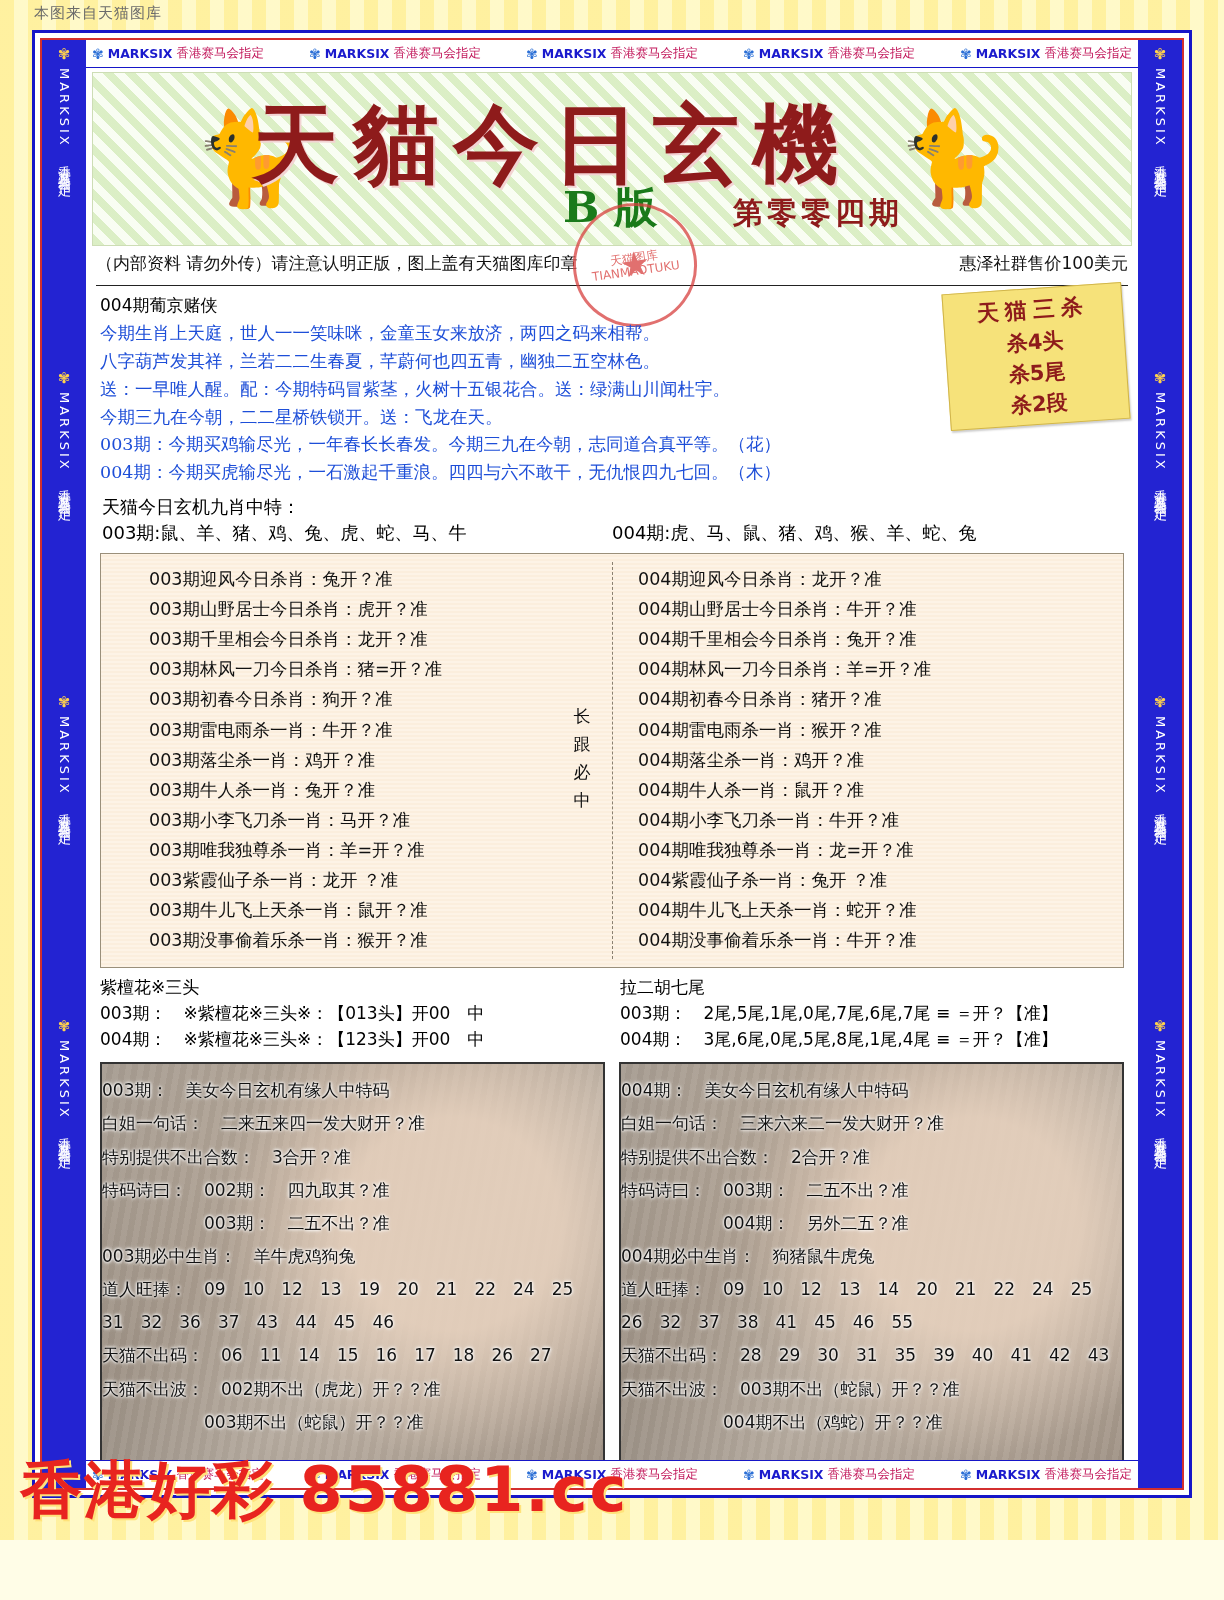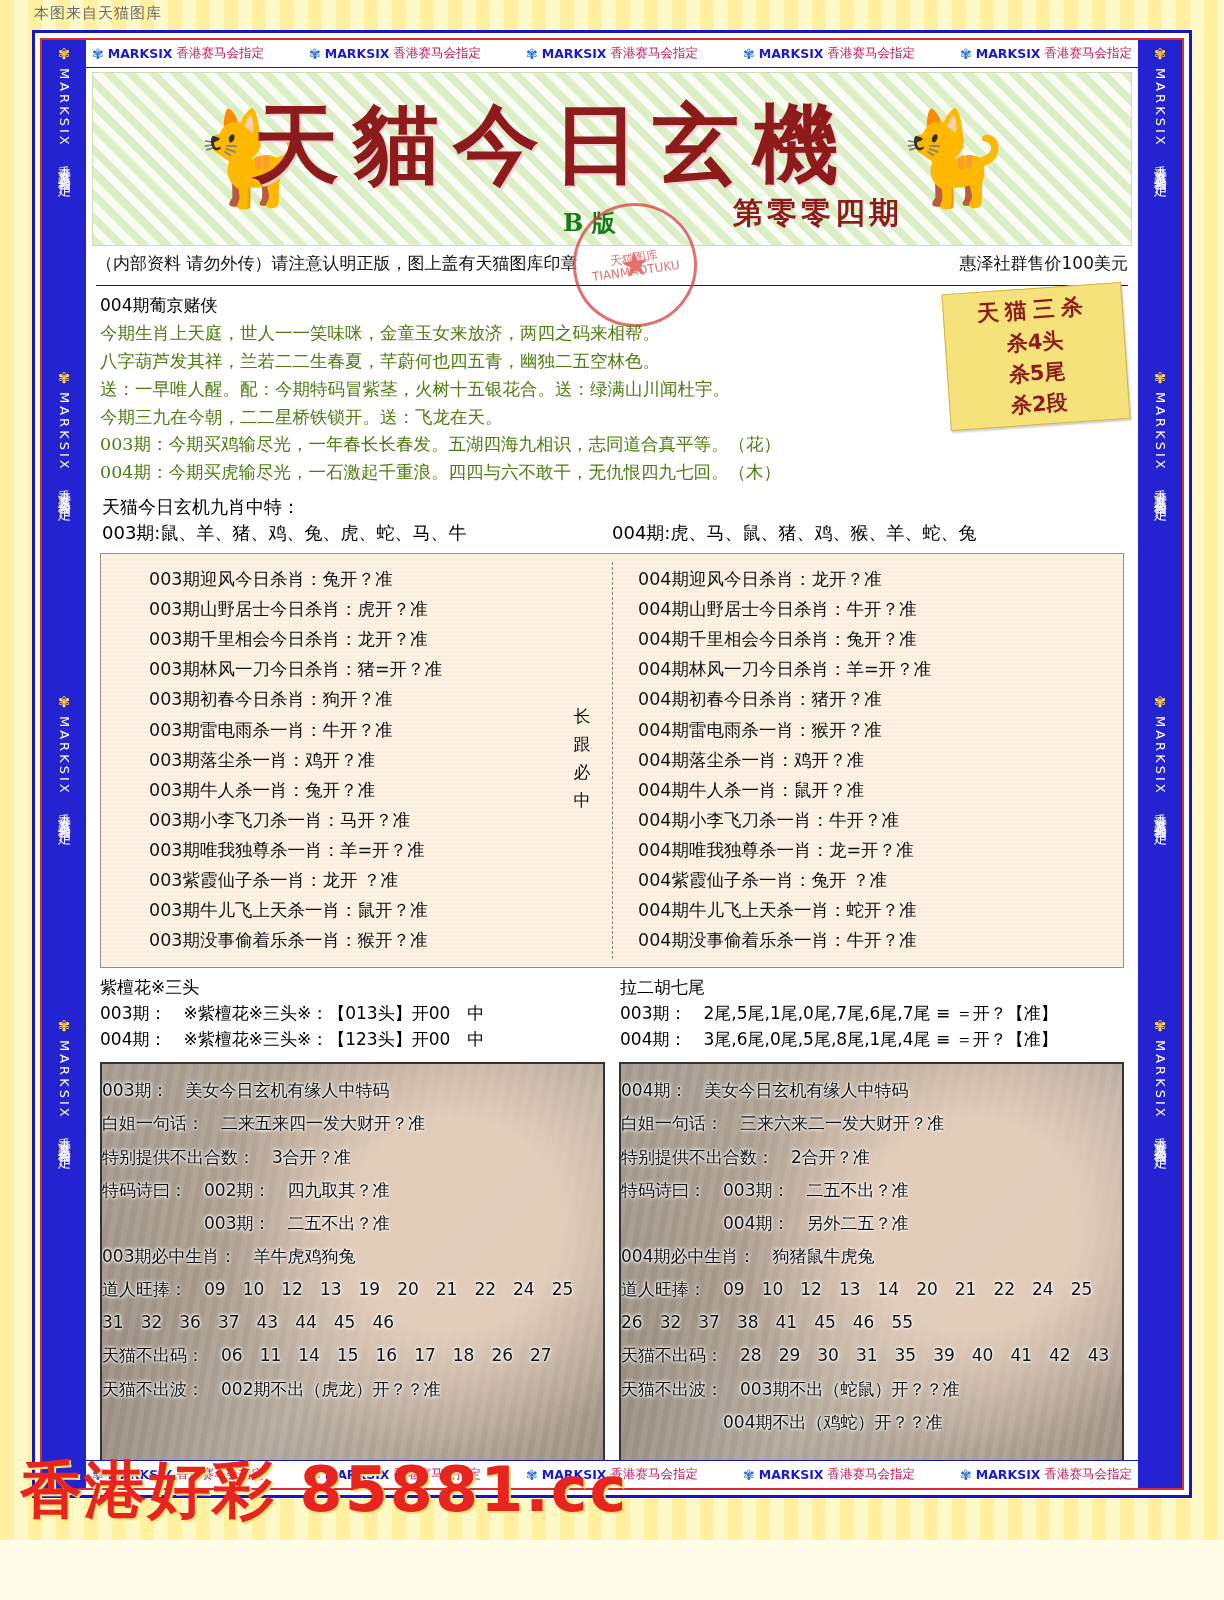--- a/index.html
+++ b/index.html
@@ -89,23 +89,23 @@
     font-size:86px;font-weight:bold;color:#8e1b1b;
     letter-spacing:14px;
     text-shadow:2px 2px 0 #f3d3d3;
   }
   .cat{
     position:absolute;color:#8e1b1b;font-size:92px;line-height:1;
   }
   .cat.l{left:100px;top:40px;}
   .cat.r{right:120px;top:40px;}
   .bver{
-    position:absolute;left:470px;top:134px;
+    position:absolute;left:470px;top:106px;
     font-family:"DejaVu Serif","Liberation Serif",serif;
-    font-size:24px;color:#1a7a1a;font-weight:bold;
+    font-size:43px;color:#1a7a1a;font-weight:bold;
   }
   .issue{
     position:absolute;left:640px;top:120px;
     font-family:"DejaVu Serif","Liberation Serif",serif;
     font-size:30px;color:#8e1b1b;font-weight:bold;letter-spacing:4px;
   }
   .stamp{
     position:absolute;left:480px;top:130px;width:118px;height:118px;
     border:3px solid #d8413f;border-radius:50%;
     color:#d8413f;opacity:.75;
@@ -119,21 +119,21 @@
     margin:6px 10px 0 10px;
     display:flex;justify-content:space-between;align-items:center;
     font-size:17px;color:#111;
     border-bottom:1px solid #222;
     padding-bottom:10px;
   }
   .notice .price{color:#111;}
   
   .article{margin:8px 14px 0 14px;position:relative;}
   .article .hdr{font-size:17px;margin-bottom:4px;}
-  .article p{margin:0 0 3px 0;font-size:17.5px;line-height:1.42;color:#4d7c0f;
+  .article p{margin:0 0 3px 0;font-size:17.5px;line-height:1.42;color:#1d4ed8;
     font-family:"DejaVu Serif","Liberation Serif",serif;}
   .threekill{
     position:absolute;right:-2px;top:-6px;width:180px;
     background:#f6e27a;
     border:1px solid #d0b44a;
     padding:6px 8px;box-sizing:border-box;
     transform:rotate(-4deg);
     text-align:center;
     box-shadow:1px 2px 2px rgba(0,0,0,.2);
   }
@@ -300,21 +300,21 @@
           <span>（内部资料 请勿外传）请注意认明正版，图上盖有天猫图库印章</span>
           <span class="price">惠泽社群售价100美元</span>
         </div>
 
         <div class="article">
           <div class="hdr">004期葡京赌侠</div>
           <p>今期生肖上天庭，世人一一笑味咪，金童玉女来放济，两四之码来相帮。</p>
           <p>八字葫芦发其祥，兰若二二生春夏，芊蔚何也四五青，幽独二五空林色。</p>
           <p>送：一早唯人醒。配：今期特码冒紫茎，火树十五银花合。送：绿满山川闻杜宇。</p>
           <p>今期三九在今朝，二二星桥铁锁开。送：飞龙在天。</p>
-          <p>003期：今期买鸡输尽光，一年春长长春发。五湖四海九相识，志同道合真平等。（花）</p>
+          <p>003期：今期买鸡输尽光，一年春长长春发。今期三九在今朝，志同道合真平等。（花）</p>
           <p>004期：今期买虎输尽光，一石激起千重浪。四四与六不敢干，无仇恨四九七回。（木）</p>
 
           <div class="threekill">
             <div class="t1">天猫三杀</div>
             <div class="t2">杀4头</div>
             <div class="t2">杀5尾</div>
             <div class="t2">杀2段</div>
           </div>
         </div>
 
@@ -379,20 +379,21 @@
               <div class="ln">003期：　美女今日玄机有缘人中特码</div>
               <div class="ln">白姐一句话：　二来五来四一发大财开？准</div>
               <div class="ln">特别提供不出合数：　3合开？准</div>
               <div class="ln">特码诗曰：　002期：　四九取其？准</div>
               <div class="ln">　　　　　　003期：　二五不出？准</div>
               <div class="ln">003期必中生肖：　羊牛虎鸡狗兔</div>
               <div class="ln">道人旺捧：　09　10　12　13　19　20　21　22　24　25</div>
               <div class="ln">31　32　36　37　43　44　45　46</div>
               <div class="ln">天猫不出码：　06　11　14　15　16　17　18　26　27</div>
               <div class="ln">天猫不出波：　002期不出（虎龙）开？？准</div>
+              <div class="ln">　　　　　　003期不出（蛇鼠）开？？准</div>
             </div>
           </div>
           <div class="panel">
             <div class="photo-hint"></div>
             <div class="lines">
               <div class="ln">004期：　美女今日玄机有缘人中特码</div>
               <div class="ln">白姐一句话：　三来六来二一发大财开？准</div>
               <div class="ln">特别提供不出合数：　2合开？准</div>
               <div class="ln">特码诗曰：　003期：　二五不出？准</div>
               <div class="ln">　　　　　　004期：　另外二五？准</div>

